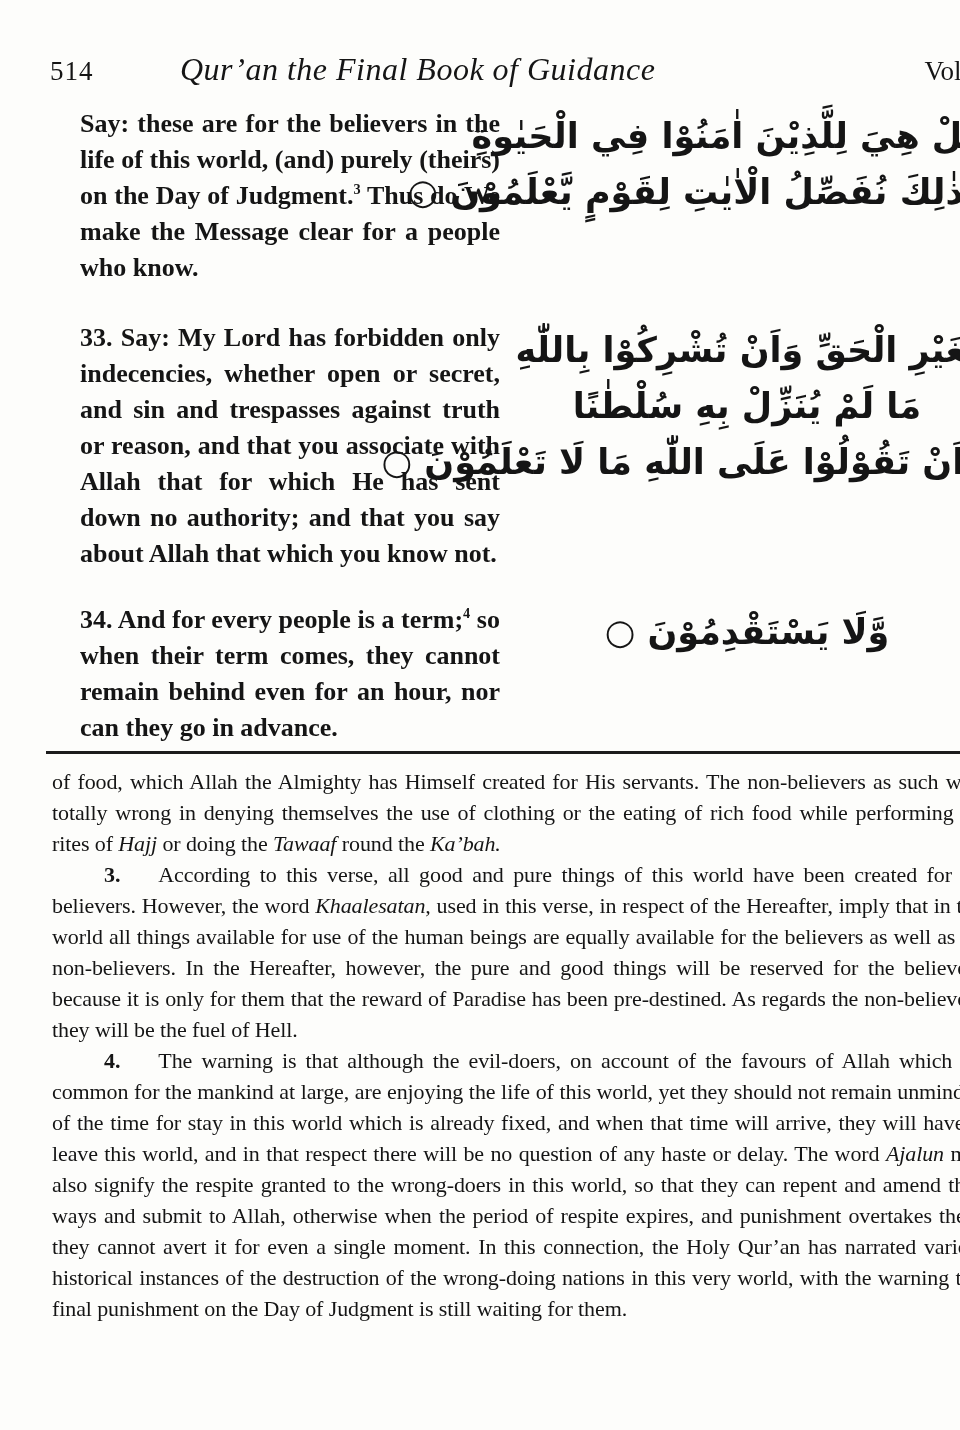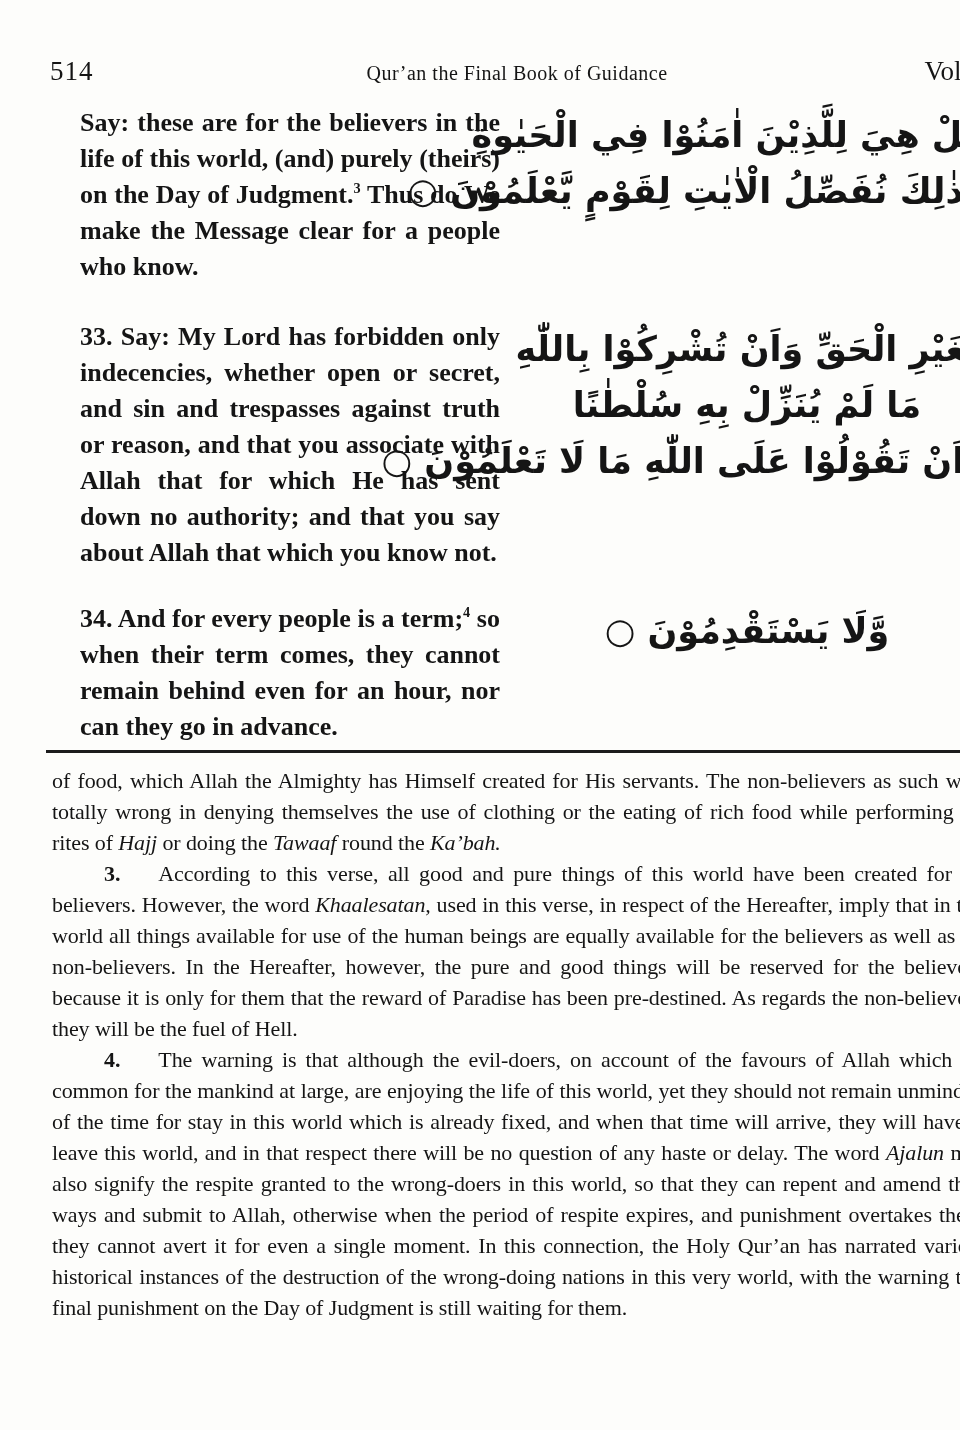--- a/index.html
+++ b/index.html
@@ -15,21 +15,21 @@
   .page { width: 960px; height: 1364px; position: relative; padding-left: 40px; }
 
   
   .header {
     display: flex;
     align-items: baseline;
     padding: 12px 16px 0 10px;
     font-size: 27px;
   }
   .page-num { width: 130px; letter-spacing: 1px; }
-  .book-title { flex: 1; text-align: center; font-size: 20px; letter-spacing: 0.5px; }
+  .book-title { flex: 1; font-style: italic; font-size: 32px; letter-spacing: 0.5px; }
   .volume { width: 130px; text-align: right; margin-top: 44px; }
 
   
   .content { padding: 0 14px 0 10px; margin-left: 30px; }
   .verse-row { display: flex; justify-content: space-between; }
   .row-1 { margin-top: 18px; }
   .row-2 { margin-top: 34px; }
   .row-3 { margin-top: 30px; }
   .eng {
     width: 420px;

